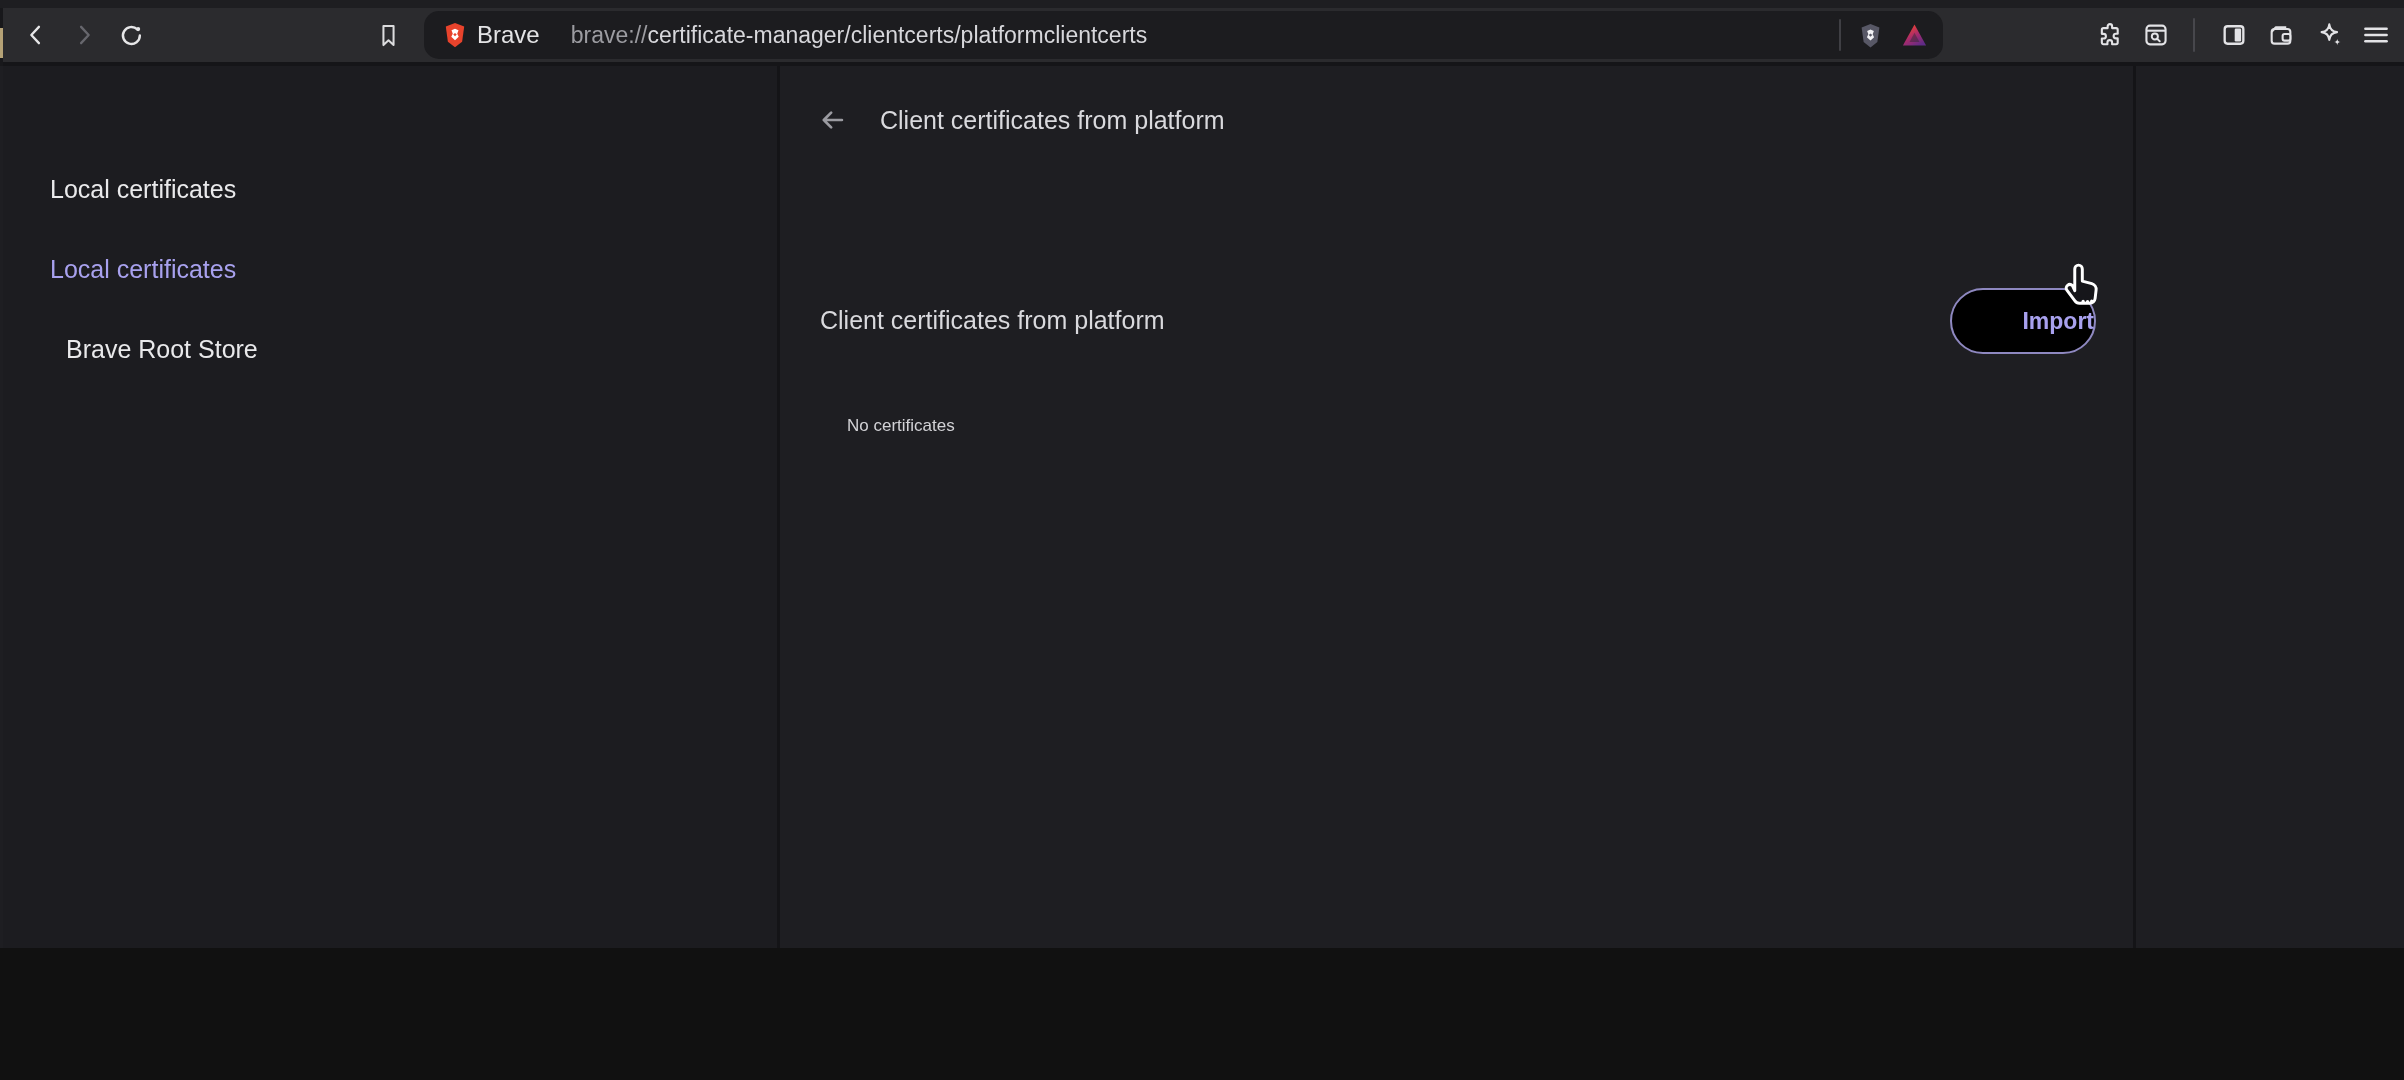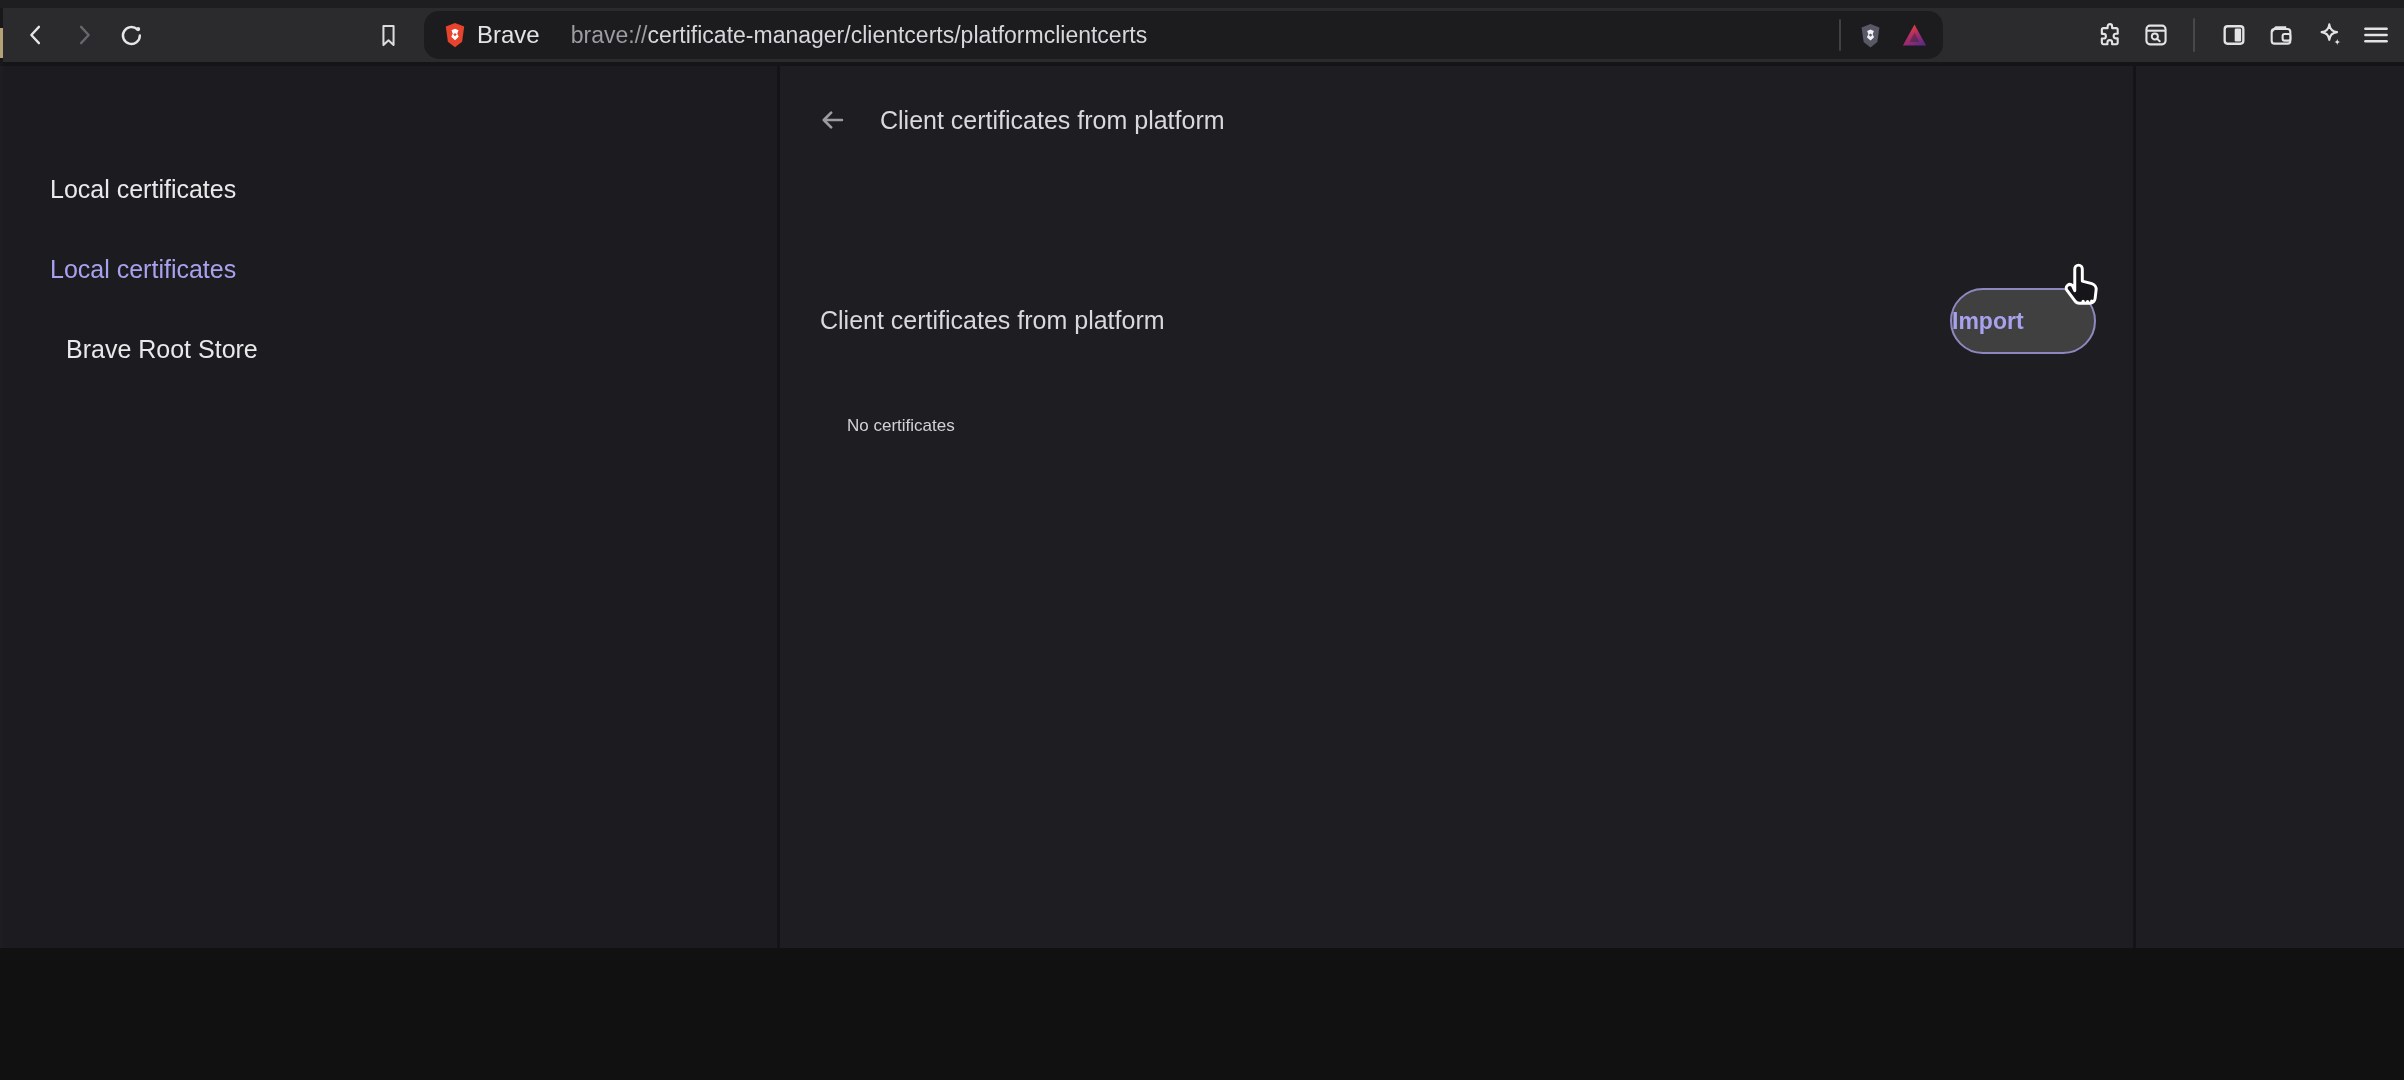--- a/index.html
+++ b/index.html
@@ -40,22 +40,22 @@
     font-size:25px;color:#e9e9eb;white-space:nowrap;}
   .sidebar-item.selected{color:var(--accent-lavender,#a8a1ee);}
 
   .content-header{position:absolute;left:780px;top:34px;height:40px;display:flex;align-items:center;}
   .hdr-back{margin-left:32px;width:40px;height:40px;display:flex;align-items:center;justify-content:center;}
   .hdr-title{margin-left:28px;font-size:25px;color:#d9d9dd;white-space:nowrap;}
 
   .section-title{position:absolute;left:820px;top:240px;font-size:25px;color:#d9d9dd;white-space:nowrap;}
   .import-btn{
     position:absolute;left:1950px;top:222px;width:146px;height:66px;border-radius:33px;
-    background:#404040;border:2px solid #8e88c0;
-    display:flex;align-items:center;justify-content:flex-start;
+    background:#000000;border:2px solid #8e88c0;
+    display:flex;align-items:center;justify-content:flex-end;
     font-size:23px;font-weight:700;color:var(--accent-lavender,#a8a1ee);
     font-family:"Liberation Sans","DejaVu Sans",sans-serif;
   }
   .empty-text{position:absolute;left:820px;top:350px;font-size:17px;color:#d2d2d6;white-space:nowrap;margin-left:27px;}
 
   .cursor{position:absolute;left:2058px;top:258px;width:46px;height:54px;pointer-events:none;}
 </style>
 </head>
 <body>
 

